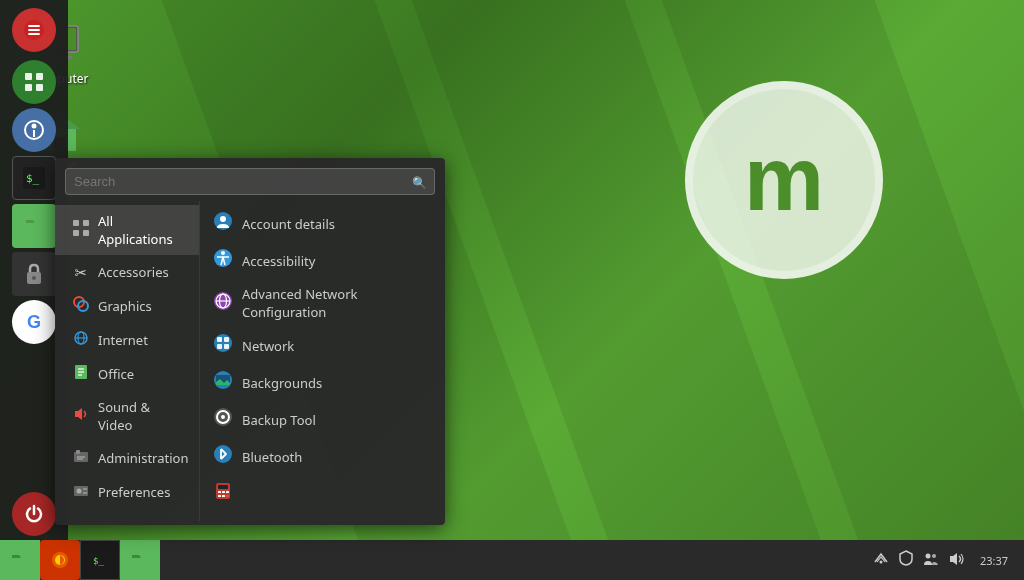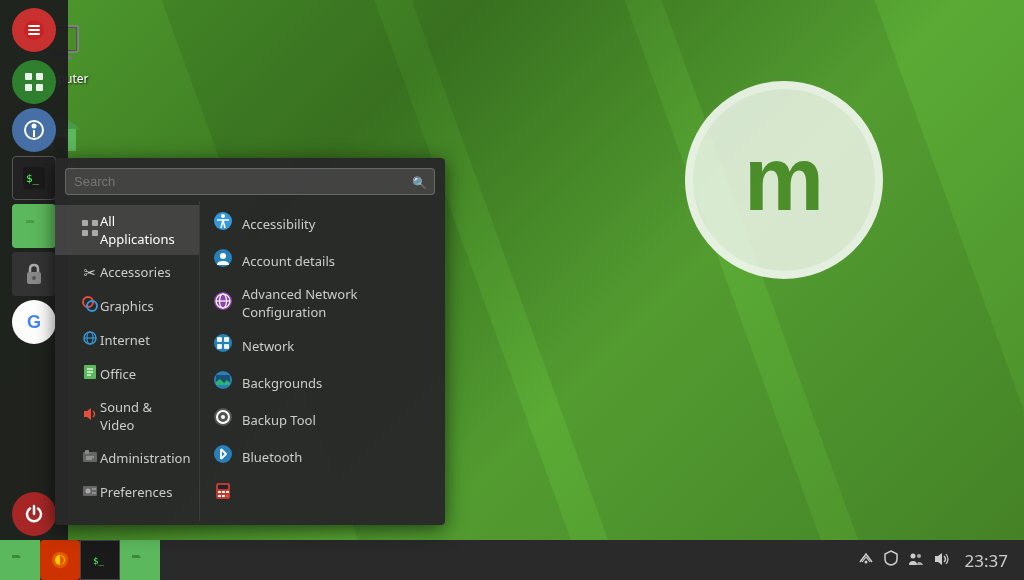--- a/index.html
+++ b/index.html
@@ -107,21 +107,21 @@
     }
 
     .taskbar-right .sys-icon {
       color: #ccc;
       font-size: 14px;
       padding: 0 3px;
     }
 
     .taskbar-clock {
       color: #ccc;
-      font-size: 17px;
+      font-size: 11px;
       padding: 0 8px;
     }
 
     
     .sidebar {
       position: absolute;
       left: 0;
       top: 0;
       bottom: 40px;
       width: 68px;
@@ -199,21 +199,22 @@
       border-right: 1px solid rgba(255,255,255,0.08);
       padding: 4px 0;
     }
 
     .categories::-webkit-scrollbar { width: 4px; }
     .categories::-webkit-scrollbar-thumb { background: rgba(255,255,255,0.2); }
 
     .category-item {
       display: flex;
       align-items: center;
-      padding: 7px 25px;
+      gap: 7px;
+      padding: 7px 16px;
       color: #ccc;
       cursor: pointer;
       font-size: 13px;
     }
 
     .category-item:hover, .category-item.active {
       background: rgba(255,255,255,0.12);
       color: #fff;
     }
 
@@ -485,38 +486,38 @@
         </span>
         <span>Recent Files</span>
       </div>
     </div>
 
     <div class="apps-list">
 
       <div class="app-item">
         <span class="app-icon">
           <svg width="20" height="20" viewBox="0 0 20 20">
+            <circle cx="10" cy="10" r="9" fill="#2980b9"></circle>
+            <circle cx="10" cy="8" r="3" fill="white"></circle>
+            <path d="M4 17 Q4 13 10 13 Q16 13 16 17" fill="white"></path>
+          </svg>
+        </span>
+        <span>Account details</span>
+      </div>
+
+      <div class="app-item">
+        <span class="app-icon">
+          <svg width="20" height="20" viewBox="0 0 20 20">
             <circle cx="10" cy="10" r="9" fill="#3498db"></circle>
             <circle cx="10" cy="5" r="2" fill="white"></circle>
             <path d="M4 9 L16 9" stroke="white" stroke-width="1.5"></path>
             <path d="M10 9 L8 17 M10 9 L12 17" stroke="white" stroke-width="1.5"></path>
           </svg>
         </span>
         <span>Accessibility</span>
-      </div>
-
-      <div class="app-item">
-        <span class="app-icon">
-          <svg width="20" height="20" viewBox="0 0 20 20">
-            <circle cx="10" cy="10" r="9" fill="#2980b9"></circle>
-            <circle cx="10" cy="8" r="3" fill="white"></circle>
-            <path d="M4 17 Q4 13 10 13 Q16 13 16 17" fill="white"></path>
-          </svg>
-        </span>
-        <span>Account details</span>
       </div>
 
       <div class="app-item">
         <span class="app-icon">
           <svg width="20" height="20" viewBox="0 0 20 20">
             <circle cx="10" cy="10" r="9" fill="#8e44ad"></circle>
             <circle cx="10" cy="10" r="7" fill="none" stroke="white" stroke-width="1.2"></circle>
             <ellipse cx="10" cy="10" rx="3.5" ry="7" fill="none" stroke="white" stroke-width="1.2"></ellipse>
             <line x1="3" y1="10" x2="17" y2="10" stroke="white" stroke-width="1.2"></line>
           </svg>

